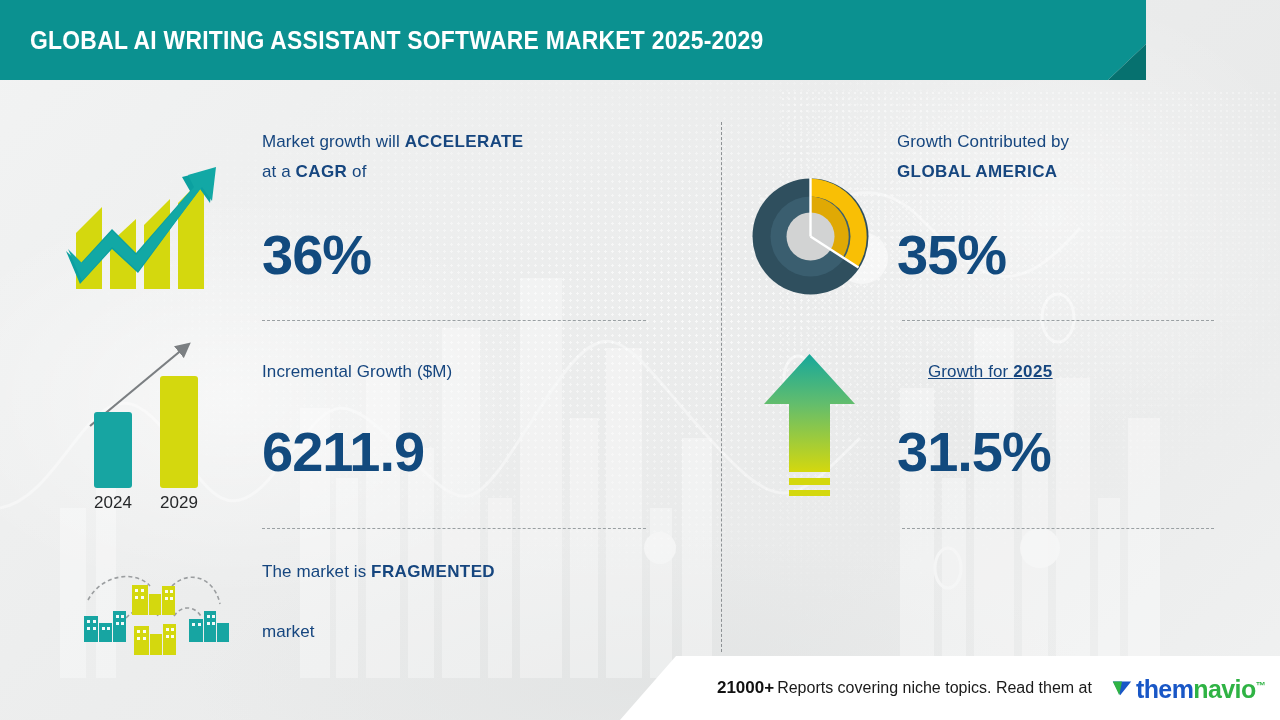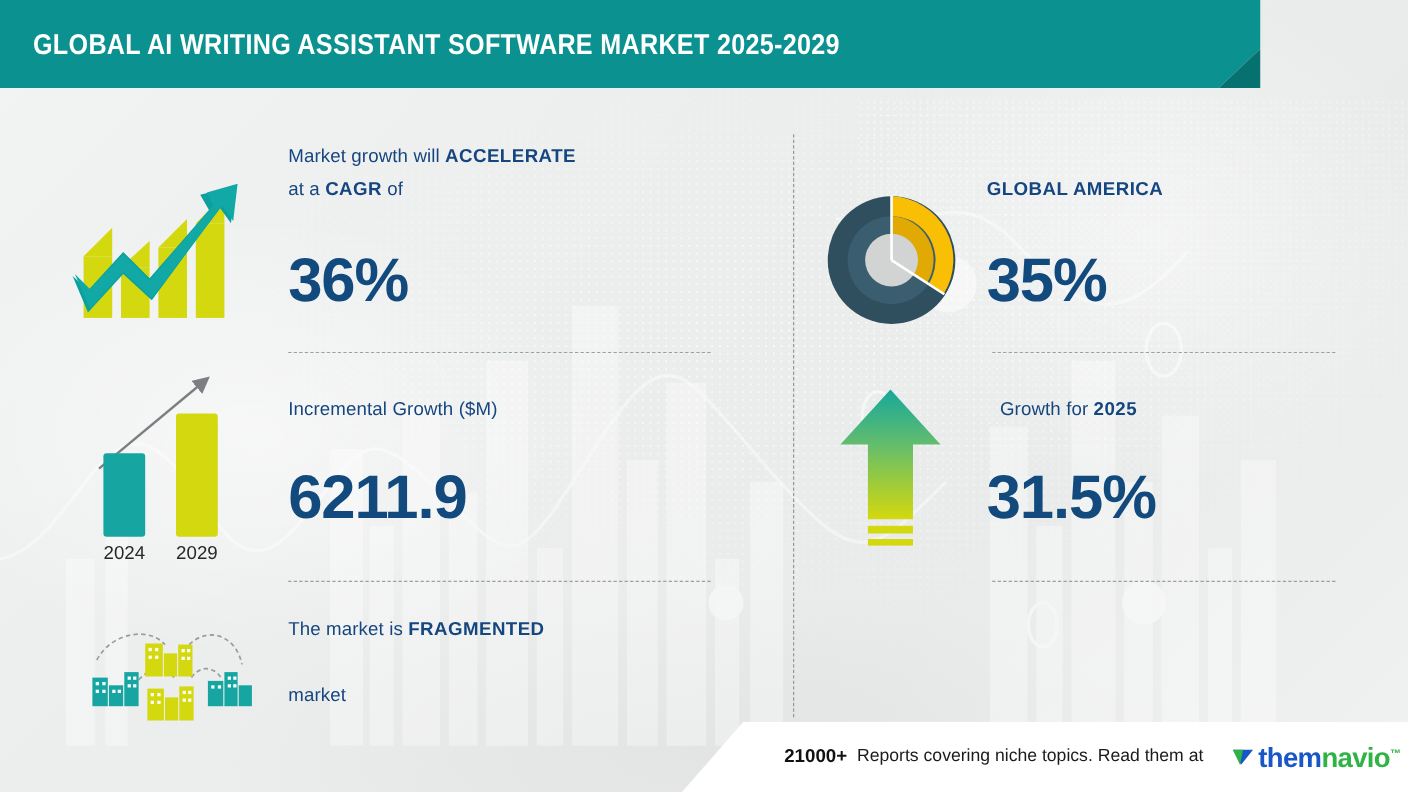--- a/index.html
+++ b/index.html
@@ -115,21 +115,21 @@
   
   .lbl-cagr      { left:262px; top:127px; width:400px; }
   .num-cagr      { left:262px; top:215px; }
   .lbl-incr      { left:262px; top:357px; width:400px; }
   .num-incr      { left:262px; top:412px; }
   .lbl-frag      { left:262px; top:557px; width:420px; }
 
   
   .lbl-na        { left:897px; top:127px; width:330px; }
   .num-na        { left:897px; top:215px; }
-  .lbl-2025      { left:909px; top:357px; width:330px; }
+  .lbl-2025      { left:928px; top:357px; width:330px;text-decoration:underline; }
   .num-2025      { left:897px; top:412px; }
 
   
   .icon { position:absolute; z-index:7; }
   .icon-growth-chart { left:62px;  top:155px;  width:165px; height:140px; }
   .icon-bars         { left:72px;  top:334px;  width:150px; height:180px; }
   .icon-cities       { left:68px;  top:556px;  width:175px; height:105px; }
   .icon-donut        { left:748px; top:174px;  width:125px; height:125px; }
   .icon-arrow-up     { left:762px; top:352px;  width:95px;  height:152px; }
 
@@ -139,22 +139,22 @@
     z-index: 9;
   }
   .footer-band {
     position:absolute; right:0; bottom:0; width:660px; height:64px;
     background:#ffffff;
     clip-path: polygon(56px 0, 660px 0, 660px 64px, 0 64px);
   }
   .footer-inner {
     position:absolute; right:0; bottom:0; width:660px; height:64px;
     display:flex; align-items:center; justify-content:flex-end;
-    padding-right: 7px; box-sizing:border-box;
-    gap: 9px;
+    padding-right: 15px; box-sizing:border-box;
+    gap: 3px;
   }
   .footer-count {
     color:#111111; font-weight:700; font-size:17px;
     font-family:"Liberation Sans", sans-serif;
   }
   .footer-text {
     color:#1a1a1a; font-weight:400; font-size:16px;
     font-family:"Liberation Sans", sans-serif;
     margin-right: 16px;
   }
@@ -334,21 +334,21 @@
     <circle cx="62.5" cy="62.5" r="58" fill="#2f4f5e"></circle>
     <path d="M62.5 62.5 L62.5 4.5 A58 58 0 0 1 110 93 Z" fill="#f9bf05"></path>
     <circle cx="62.5" cy="62.5" r="40" fill="#3a5e6f"></circle>
     <path d="M62.5 62.5 L62.5 22.5 A40 40 0 0 1 95 83 Z" fill="#e0a904"></path>
     <circle cx="62.5" cy="62.5" r="24" fill="#d2d3d3"></circle>
     <path d="M62.5 4 L62.5 62.5" stroke="#ffffff" stroke-width="2.4" fill="none"></path>
     <path d="M62.5 62.5 L110.5 93.5" stroke="#ffffff" stroke-width="2.4" fill="none"></path>
   </svg>
 
   <div class="stat-label lbl-na">
-    <br>
+    <span>Growth Contributed by</span><br>
     <b>GLOBAL AMERICA</b>
   </div>
   <div class="big-number num-na">35%</div>
 
   <svg class="icon icon-arrow-up" viewBox="0 0 95 152">
     <defs>
       <linearGradient id="arrowGrad" x1="0" y1="0" x2="0" y2="1">
         <gradient-stop></gradient-stop>
         <stop offset="0%" stop-color="#16a89b"></stop>
         <stop offset="42%" stop-color="#62bd6d"></stop>

